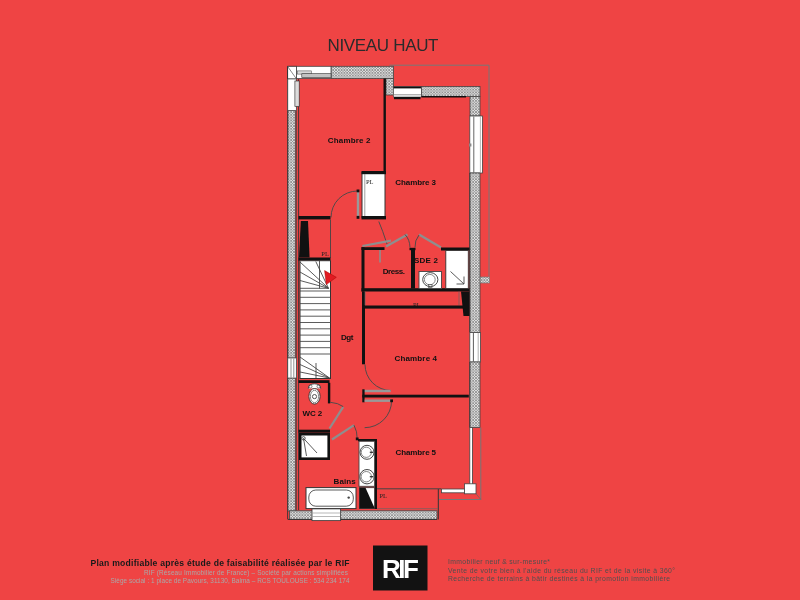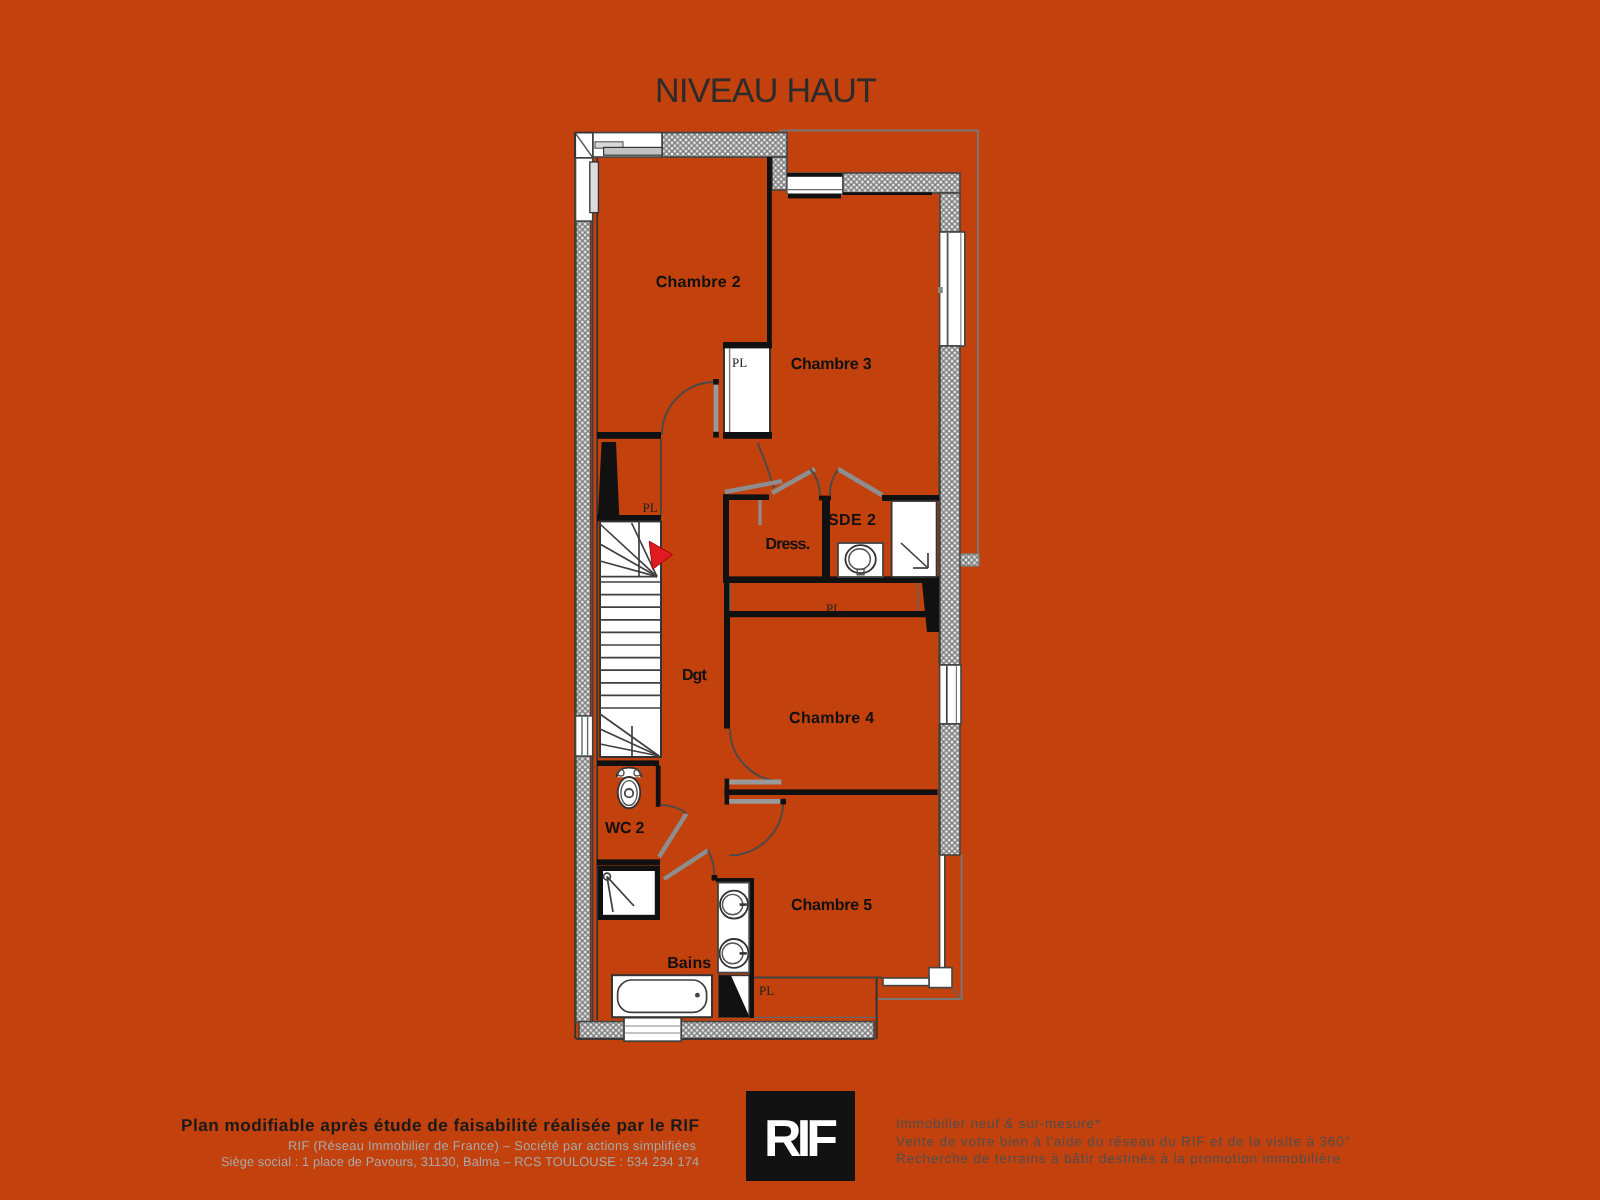--- a/index.html
+++ b/index.html
@@ -1,16 +1,16 @@
 <!DOCTYPE html>
 <html><head>
 <meta charset="utf-8">
 <style>
   html,body{margin:0;padding:0;background:#ffffff;-webkit-font-smoothing:antialiased;}
-  #page{position:relative;width:800px;height:600px;background:#c2410c;overflow:hidden;
+  #page{position:relative;width:800px;height:600px;background:#ef4444;overflow:hidden;
         font-family:"Liberation Sans", sans-serif;}
   svg{position:absolute;left:0;top:0;}
   text{font-family:"Liberation Sans", sans-serif;}
   .rm{font-weight:bold;font-size:8px;fill:#111;}
   .pl{font-family:"Liberation Serif", serif;font-size:6.5px;fill:#222;}
 </style>
 </head>
 <body>
 <div id="page">
 <svg width="800" height="600" viewBox="0 0 800 600">

